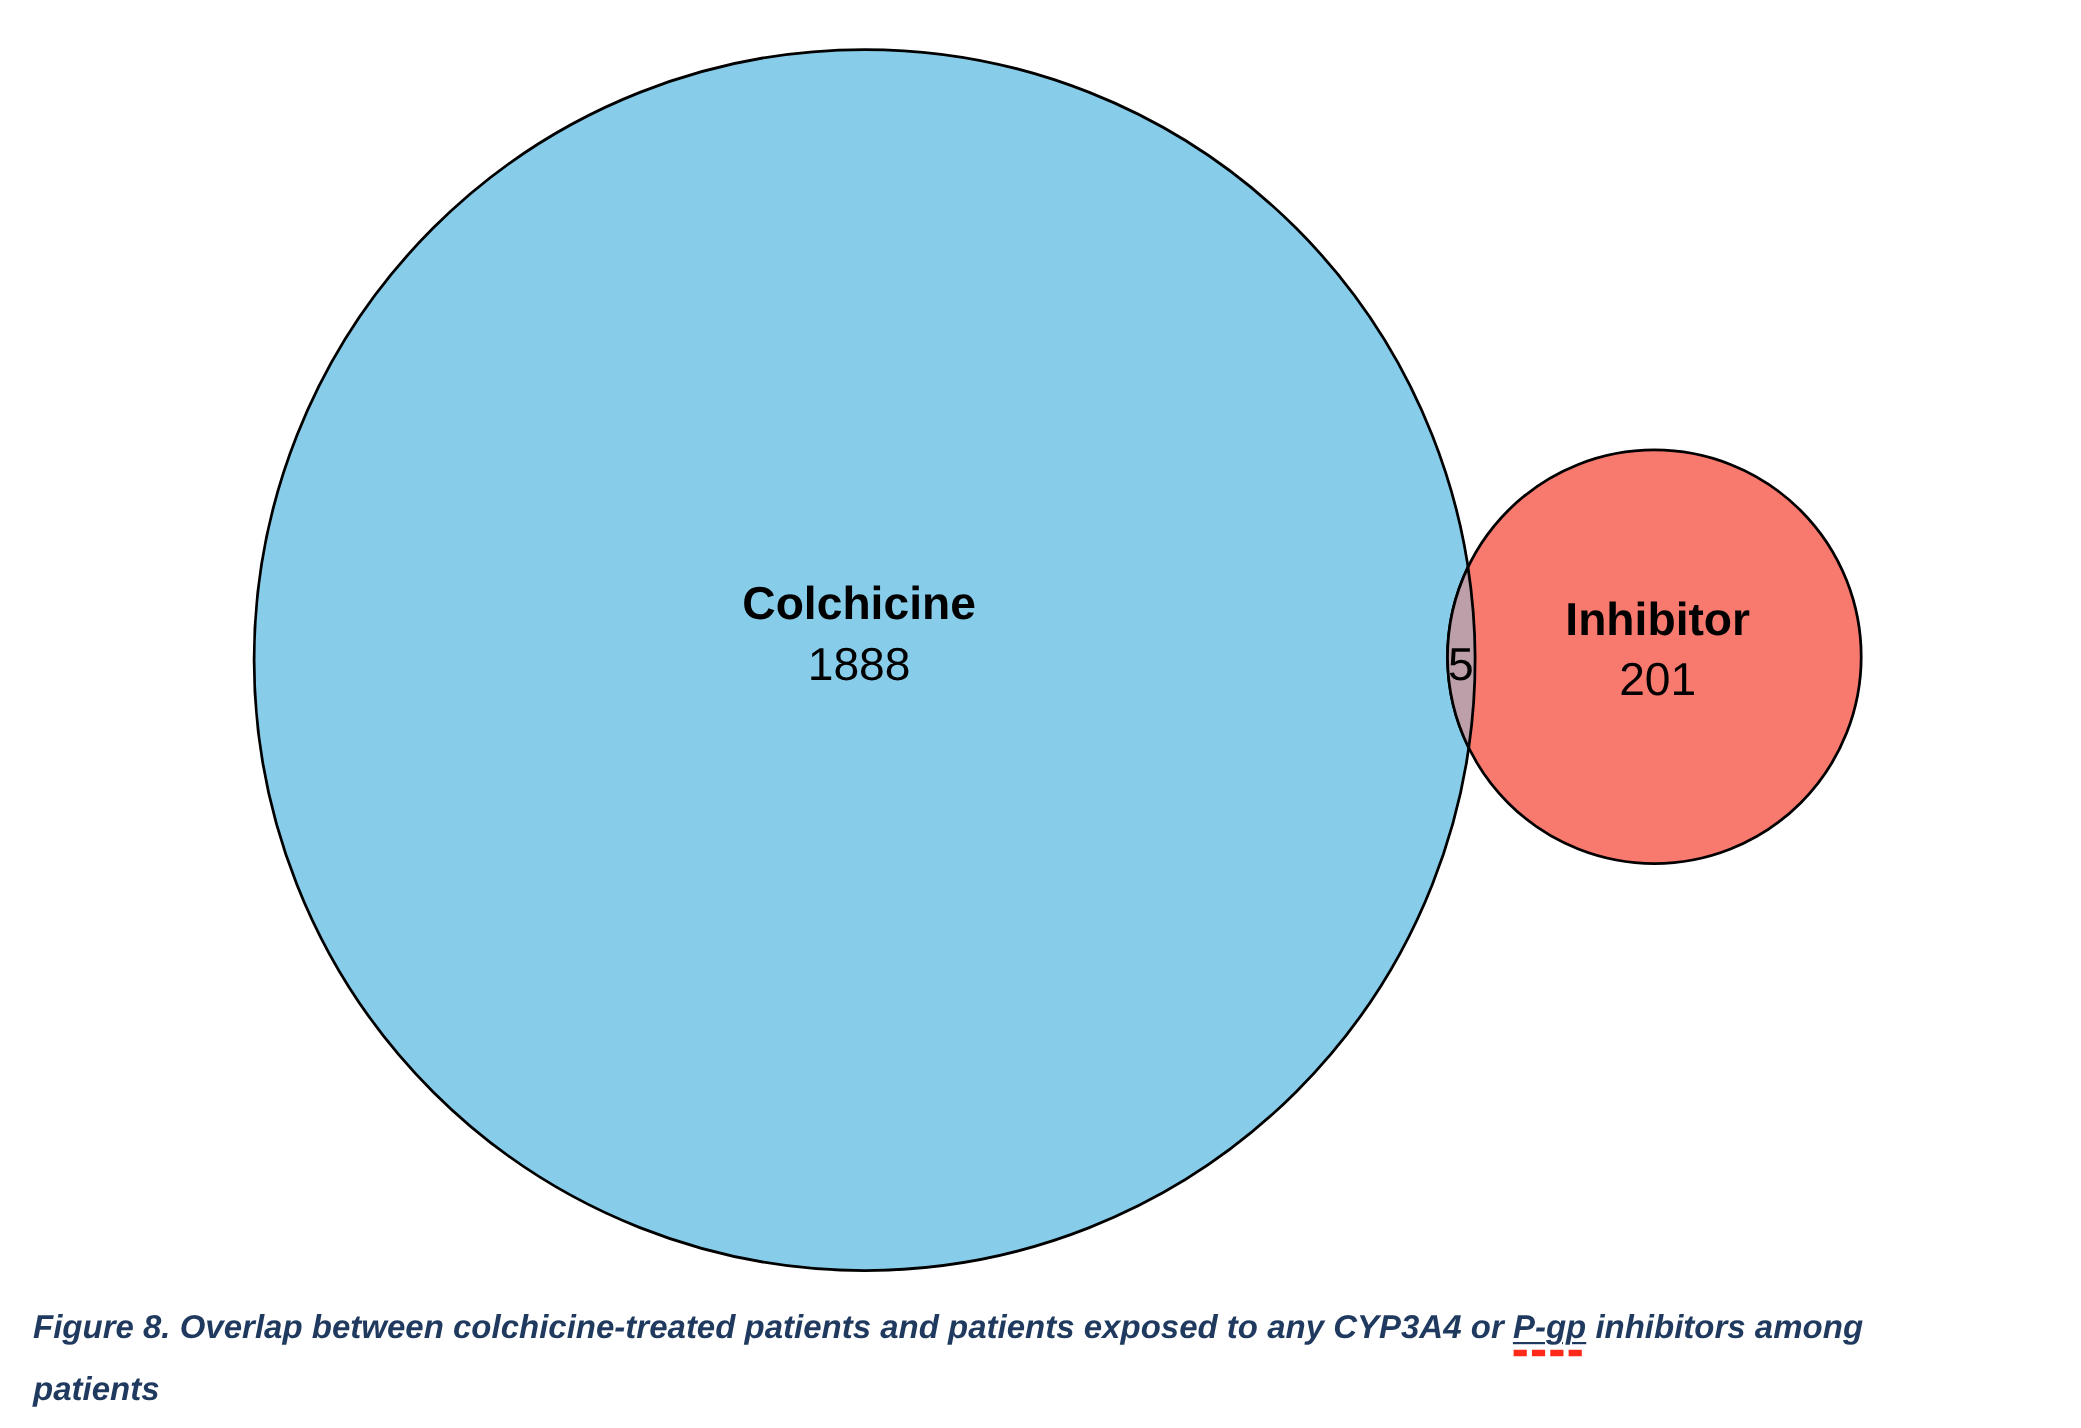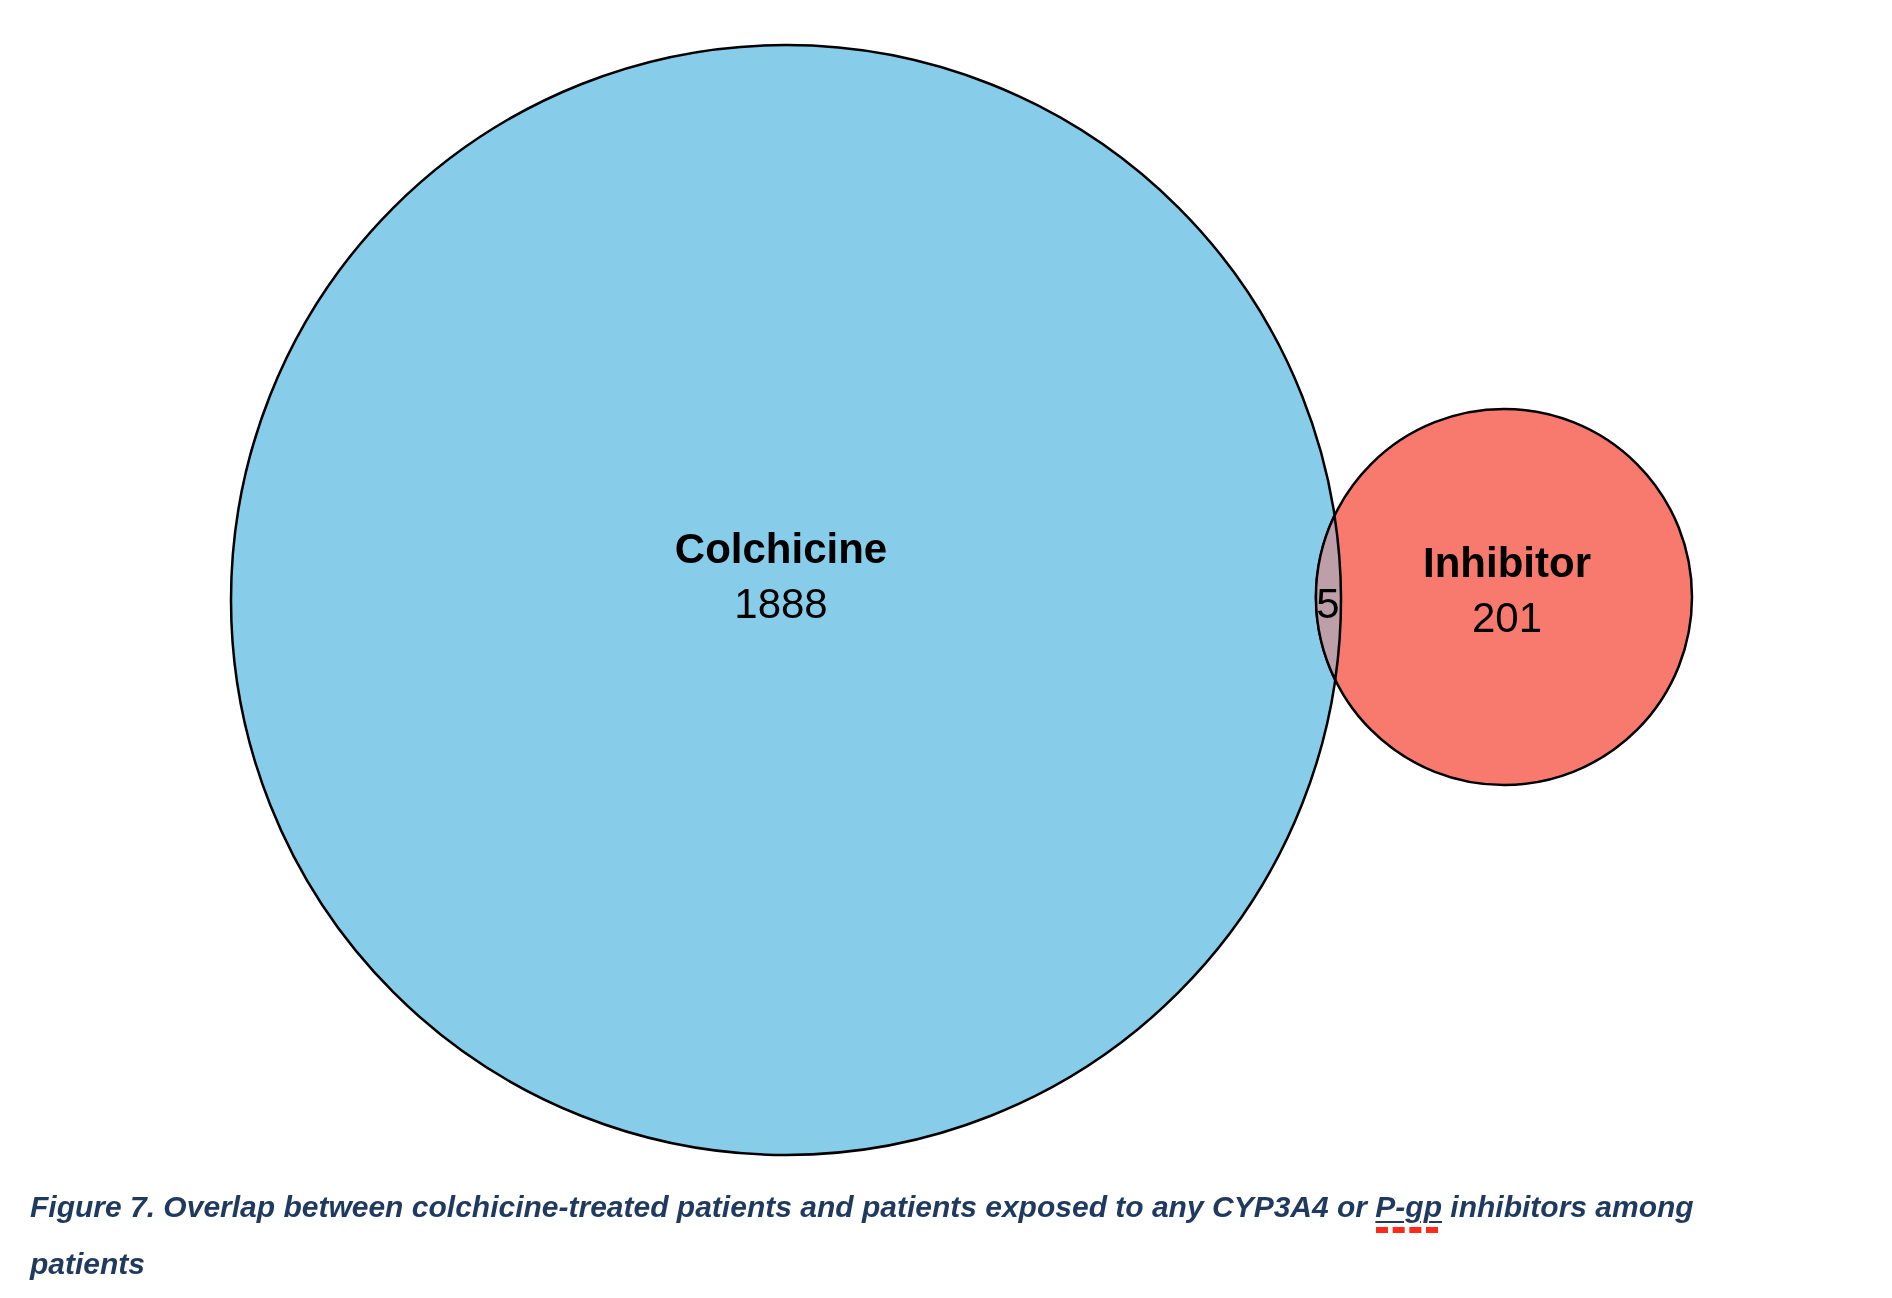--- a/index.html
+++ b/index.html
@@ -96,17 +96,17 @@
 
       <text class="set-label" x="1491" y="577">Inhibitor</text>
 
       <text class="set-value" x="1491" y="632">201</text>
 
       <text class="set-value" x="1312" y="618">5</text>
     </svg>
   </div>
 
   <div class="caption">
-    <span>Figure 7. Overlap between colchicine-treated patients and patients exposed to any CYP3A4 or </span><span class="pgp">P-gp</span><span> inhibitors among patients</span><br>
+    <span>Figure 8. Overlap between colchicine-treated patients and patients exposed to any CYP3A4 or </span><span class="pgp">P-gp</span><span> inhibitors among patients</span><br>
     
   </div>
 
 </div>
 
 </body></html>

